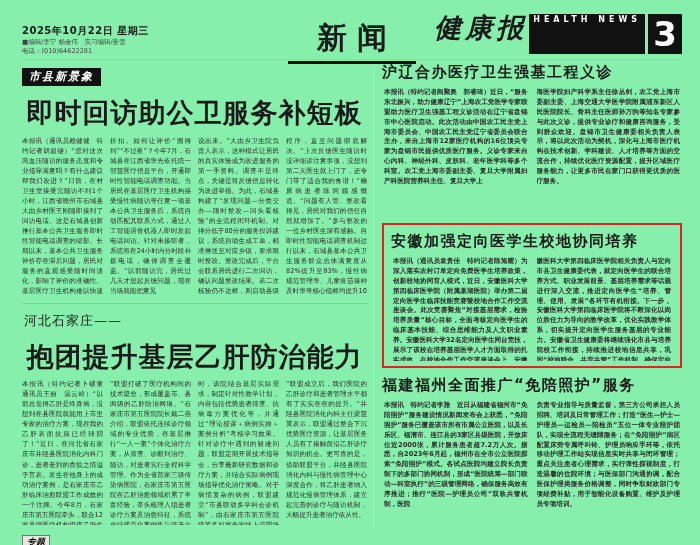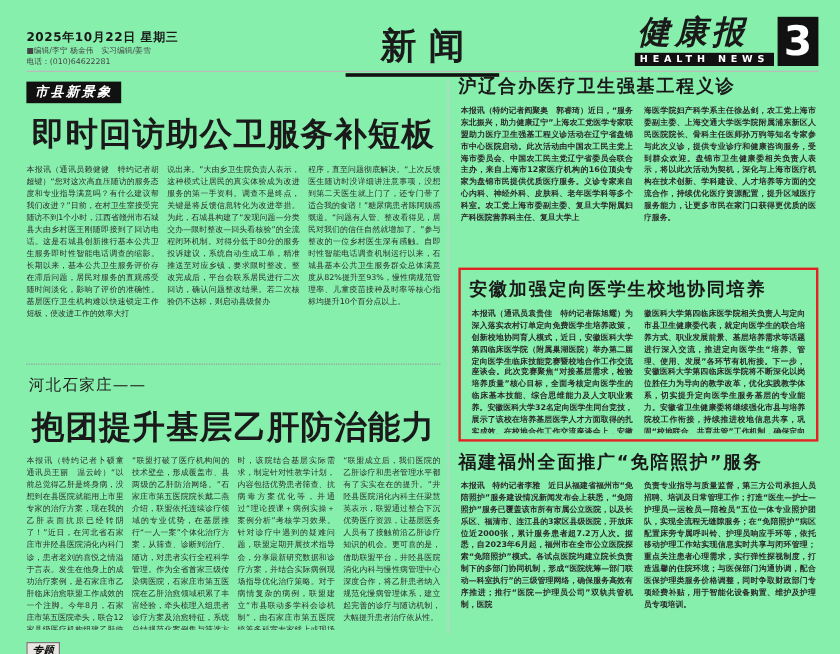--- a/index.html
+++ b/index.html
@@ -9,21 +9,21 @@
 
   
   .hdr { position:relative; display:flex; justify-content:space-between; align-items:flex-start; height:50px; border-bottom:1px solid #bbb; }
   .hdr-left { padding-top:14px; width:230px; }
   .date-line { font-size:10px; font-weight:bold; letter-spacing:.5px; }
   .staff-line,.phone-line { font-size:6.5px; color:#444; transform-origin:left; line-height:1.35; }
   .hdr-center { position:absolute; left:50%; transform:translateX(-50%); top:8px; text-align:center; }
   .section-title { font-size:30px; font-weight:900; letter-spacing:10px; text-indent:10px; }
   .title-bar { width:128px; height:3px; background:#111; margin:2px auto 0; }
   .masthead { display:flex; align-items:stretch; gap:3px; padding-top:4px; }
-  .mh-left { display:flex; flex-direction:column; justify-content:flex-end; }
+  .mh-left { display:flex; flex-direction:row; justify-content:flex-end; }
   .mh-name { font-family:"DejaVu Serif","Liberation Serif",serif; font-style:italic; font-weight:bold; font-size:27px; letter-spacing:4px; line-height:1; padding:0 2px 3px; }
   .mh-sub { background:#111; color:#fff; font-size:8px; font-weight:bold; letter-spacing:4px; text-align:center; padding:1px 4px; }
   .mh-page { background:#111; color:#fff; font-size:34px; font-weight:900; width:34px; display:flex; align-items:center; justify-content:center; }
 
   
   .content { display:flex; height:482px; }
   .left-sec { width:345px; padding-top:5px; }
   .vdiv { width:1px; background:#ccc; margin:6px 8px 14px 6px; }
   .right-sec { flex:1; padding-top:3px; }
 
@@ -73,20 +73,21 @@
 
   <div class="content">
 
     <section class="left-sec">
       <span class="sec-label">市县新景象</span>
 
       <article class="a1">
         <h1 class="headline1">即时回访助公卫服务补短板</h1>
         <div class="cols">
           <div class="col">本报讯（通讯员赖健健　特约记者胡超键）“您对这次高血压随访的服务态度和专业指导满意吗？有什么建议帮我们改进？”日前，在村卫生室接受完随访不到1个小时，江西省赣州市石城县大由乡村医王刚随即接到了回访电话。这是石城县创新推行基本公共卫生服务即时性智能电话调查的缩影。长期以来，基本公共卫生服务评价存在滞后问题，居民对服务的直观感受随时间淡化，影响了评价的准确性。基层医疗卫生机构难以快速锁定工作短板，使改进工作的效率大打</div>
+          <div class="col">折扣。如何让评价“溯得到”“不过夜”？今年7月，石城县在江西省率先依托统一智慧医疗信息平台，开通即时性智能电话调查功能。当居民在基层医疗卫生机构接受慢性病随访等任意一项基本公共卫生服务后，系统自动匹配其联系方式，通过人工智能语音机器人即时发起电话回访。针对未接听者，系统将在24小时内分时段补拨电话，确保调查全覆盖。“以前随访完，居民过几天才想起反馈问题，现在当场就能把意见</div>
           <div class="col">说出来。”大由乡卫生院负责人表示，这种模式让居民的真实体验成为改进服务的第一手资料。调查不是终点，关键是将反馈信息转化为改进举措。为此，石城县构建了“发现问题—分类交办—限时整改—回头看核验”的全流程闭环机制。对得分低于80分的服务投诉建议，系统自动生成工单，精准推送至对应乡镇，要求限时整改。整改完成后，平台会联系居民进行二次回访，确认问题整改结果。若二次核验仍不达标，则启动县级督办</div>
           <div class="col">程序，直至问题彻底解决。“上次反馈医生随访时没详细讲注意事项，没想到第二天医生就上门了，还专门带了适合我的食谱！”糖尿病患者陈阿姨感慨道。“问题有人管、整改看得见，居民对我们的信任自然就增加了。”参与整改的一位乡村医生深有感触。自即时性智能电话调查机制运行以来，石城县基本公共卫生服务群众总体满意度从82%提升至93%，慢性病规范管理率、儿童疫苗接种及时率等核心指标均提升10个百分点以上。</div>
         </div>
       </article>
 
       <div class="dotted"></div>
 
       <article class="a2">
         <div class="kicker">河北石家庄——</div>
         <h1 class="headline1">抱团提升基层乙肝防治能力</h1>

